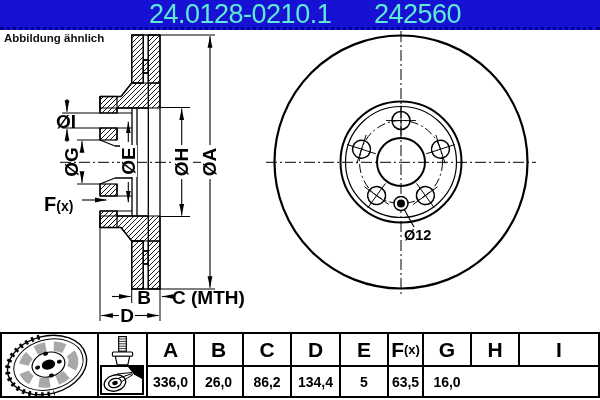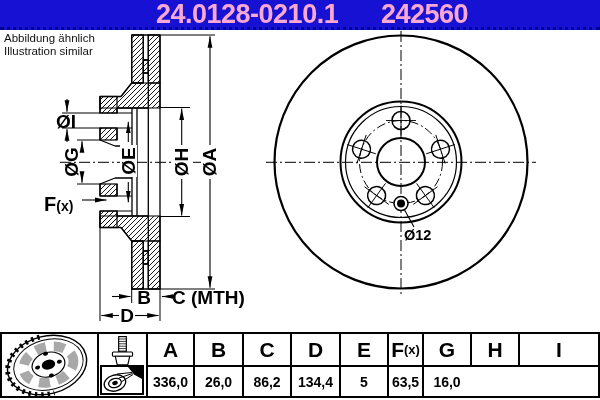--- a/index.html
+++ b/index.html
@@ -1,26 +1,26 @@
 <!DOCTYPE html>
 <html><head>
 <meta charset="utf-8">
 <style>
   html,body{margin:0;padding:0;background:#888;}
   .stage{position:relative;width:600px;height:400px;background:#fff;overflow:hidden;
          font-family:"Liberation Sans",sans-serif;}
   
   .hdr{position:absolute;left:0;top:0;width:600px;height:27px;background:#1712d3;
        border-bottom:3px dotted #000090;box-sizing:content-box;}
-  .hdr span{position:absolute;top:0px;color:#f9a8d4;font-weight:bold;font-size:27px;
-            letter-spacing:-0.5px;white-space:nowrap;line-height:28px;margin-left:7px;}
+  .hdr span{position:absolute;top:0px;color:#5eead4;font-weight:normal;font-size:27px;
+            letter-spacing:-0.5px;white-space:nowrap;line-height:28px;}
   .hdr .pn{left:149px;}
   .hdr .cn{left:374px;}
   
-  .note{position:absolute;left:4px;top:32px;font-weight:normal;font-size:11.5px;
+  .note{position:absolute;left:4px;top:32px;font-weight:bold;font-size:11.5px;
         line-height:13px;color:#111;}
   
   .draw{position:absolute;left:0;top:0;width:600px;height:332px;}
   .draw text{font-family:"Liberation Sans",sans-serif;font-weight:bold;fill:#000;}
   
   .spec-table{position:absolute;left:0;top:332px;width:600px;height:66px;box-sizing:border-box;
       border:2px solid #000;display:grid;
       grid-template-columns:95px 49px 47px 49px 48px 49px 48px 35px 48px 48px 1fr;
       grid-template-rows:33px 29px;background:#fff;}
   .cell{border-left:2px solid #000;display:flex;align-items:center;justify-content:center;
@@ -38,21 +38,20 @@
 
 <div class="stage">
 
   <div class="hdr">
     <span class="pn">24.0128-0210.1</span>
     <span class="cn">242560</span>
   </div>
 
   <div class="note">
     <div>Abbildung ähnlich</div>
-    <div>Illustration similar</div>
   </div>
 
   <svg class="draw" viewBox="0 0 600 332">
     <defs>
       <pattern id="hatch" width="5" height="5" patternUnits="userSpaceOnUse">
         <path d="M0,5 L5,0 M-1,1 L1,-1 M4,6 L6,4" stroke="#000" stroke-width="0.9" fill="none"></path>
       </pattern>
       <marker id="arr" viewBox="0 0 12 6" refX="11.5" refY="3" markerWidth="12" markerHeight="6" orient="auto" markerUnits="userSpaceOnUse">
         <path d="M0,0.6 L11.5,3 L0,5.4 Z" fill="#000"></path>
       </marker>

